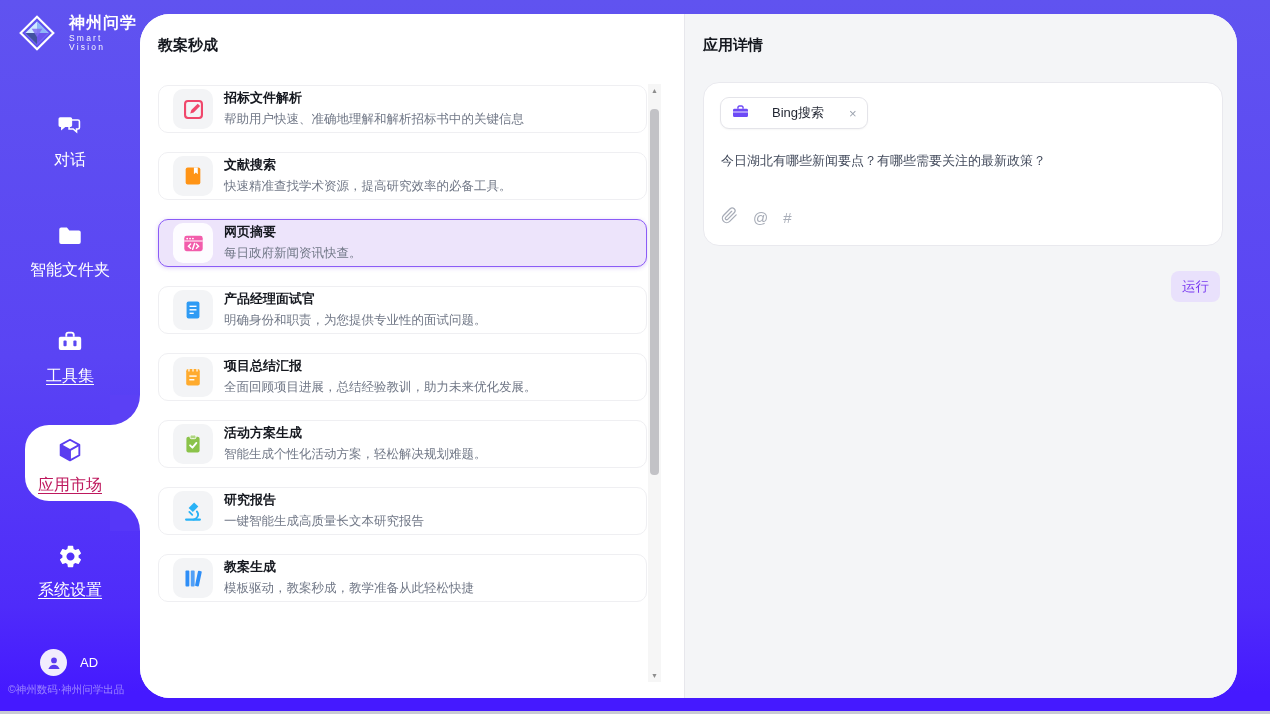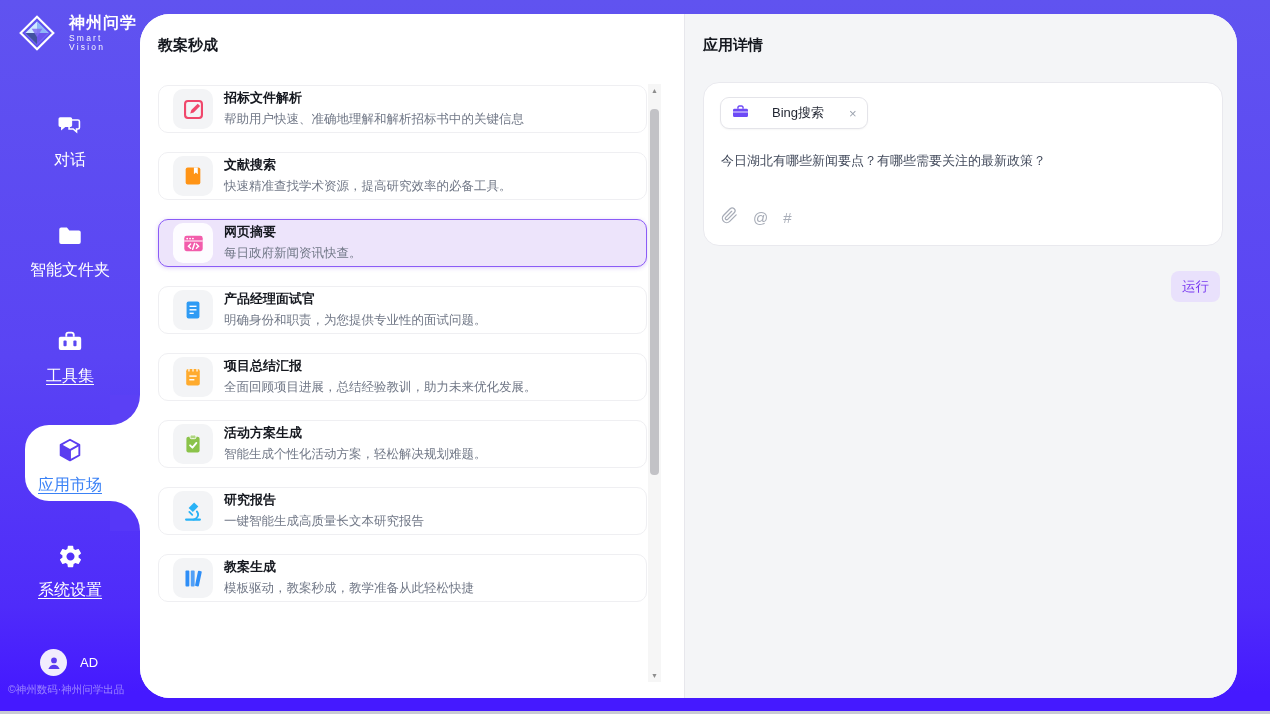--- a/index.html
+++ b/index.html
@@ -14,21 +14,21 @@
   .sidebar{position:absolute;left:0;top:0;width:140px;height:714px;z-index:2;}
   .logo{position:absolute;left:18px;top:14px;display:flex;align-items:center;gap:13px;}
   .logo-diamond{width:38px;height:38px;flex:0 0 auto;}
   .logo-texts{color:#fff;line-height:1.1;}
   .logo-title{font-size:16px;font-weight:bold;letter-spacing:1px;}
   .logo-sub{font-size:8.5px;letter-spacing:2.2px;margin-top:2px;opacity:.95;}
   .nav-item{position:absolute;left:0;width:140px;text-align:center;color:#fff;cursor:pointer;z-index:3;}
   .nav-item .nav-icon{display:inline-block;height:30px;}
   .nav-label{font-size:16px;margin-top:6px;color:#fff;}
   .nav-underline .nav-label{text-decoration:underline;text-underline-offset:3px;}
-  .nav-item.active .nav-label{color:#3b82f6;}
+  .nav-item.active .nav-label{color:#be185d;}
   .active-bubble{position:absolute;left:25px;top:425px;width:115px;height:76px;background:#fff;border-radius:24px 0 0 24px;z-index:2;}
   .curve{position:absolute;right:0;width:30px;height:30px;background:#fff;z-index:1;}
   .curve-top{top:395px;}
   .curve-top .curve-in{width:100%;height:100%;background:#5b40f5;border-bottom-right-radius:30px;}
   .curve-bottom{top:501px;}
   .curve-bottom .curve-in{width:100%;height:100%;background:#5637f8;border-top-right-radius:30px;}
   .user-row{position:absolute;left:40px;top:649px;display:flex;align-items:center;gap:13px;z-index:3;}
   .avatar{width:27px;height:27px;border-radius:50%;background:#f1edfd;display:flex;align-items:center;justify-content:center;}
   .user-name{color:#fff;font-size:13px;}
   .side-footer{position:absolute;left:8px;top:683px;color:rgba(255,255,255,.45);font-size:10.5px;white-space:nowrap;z-index:3;}

